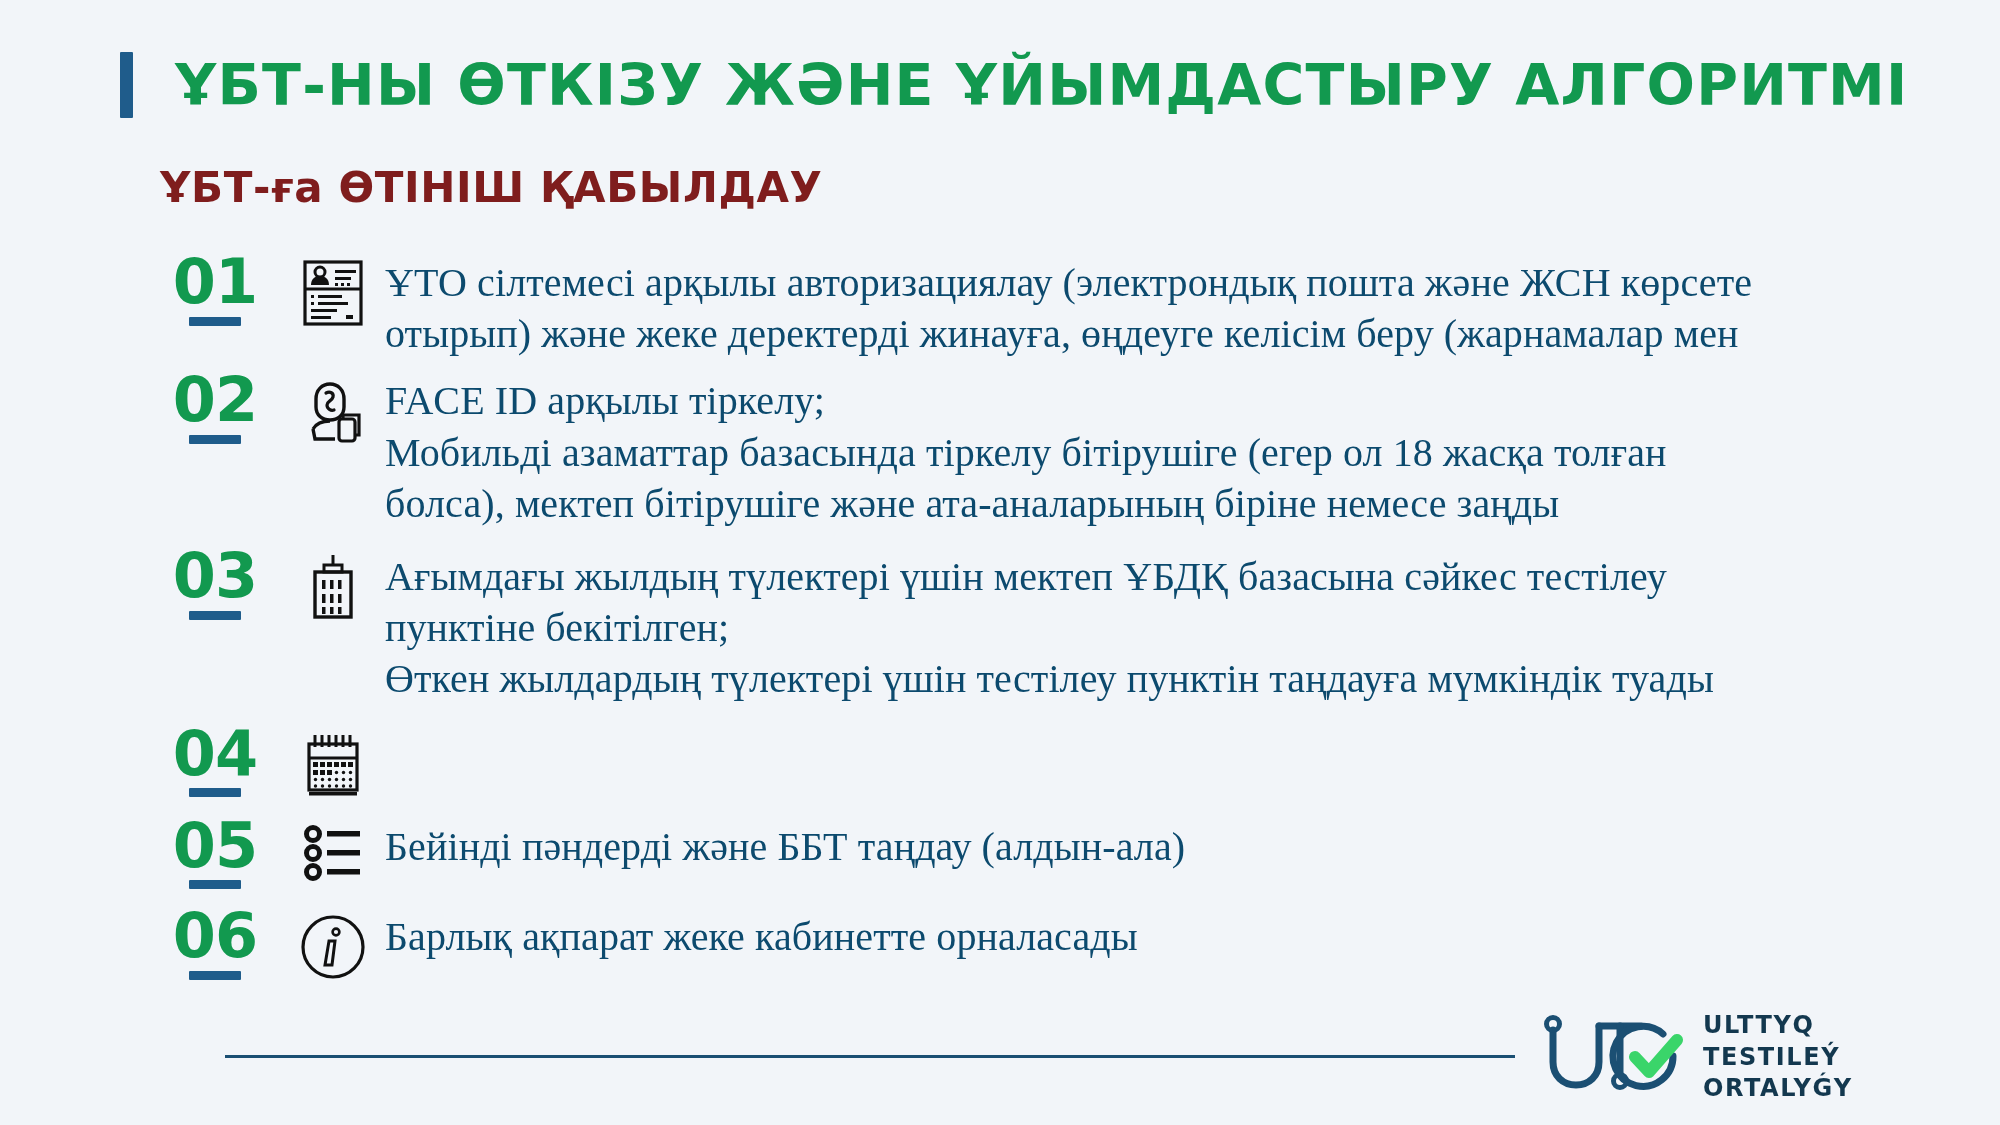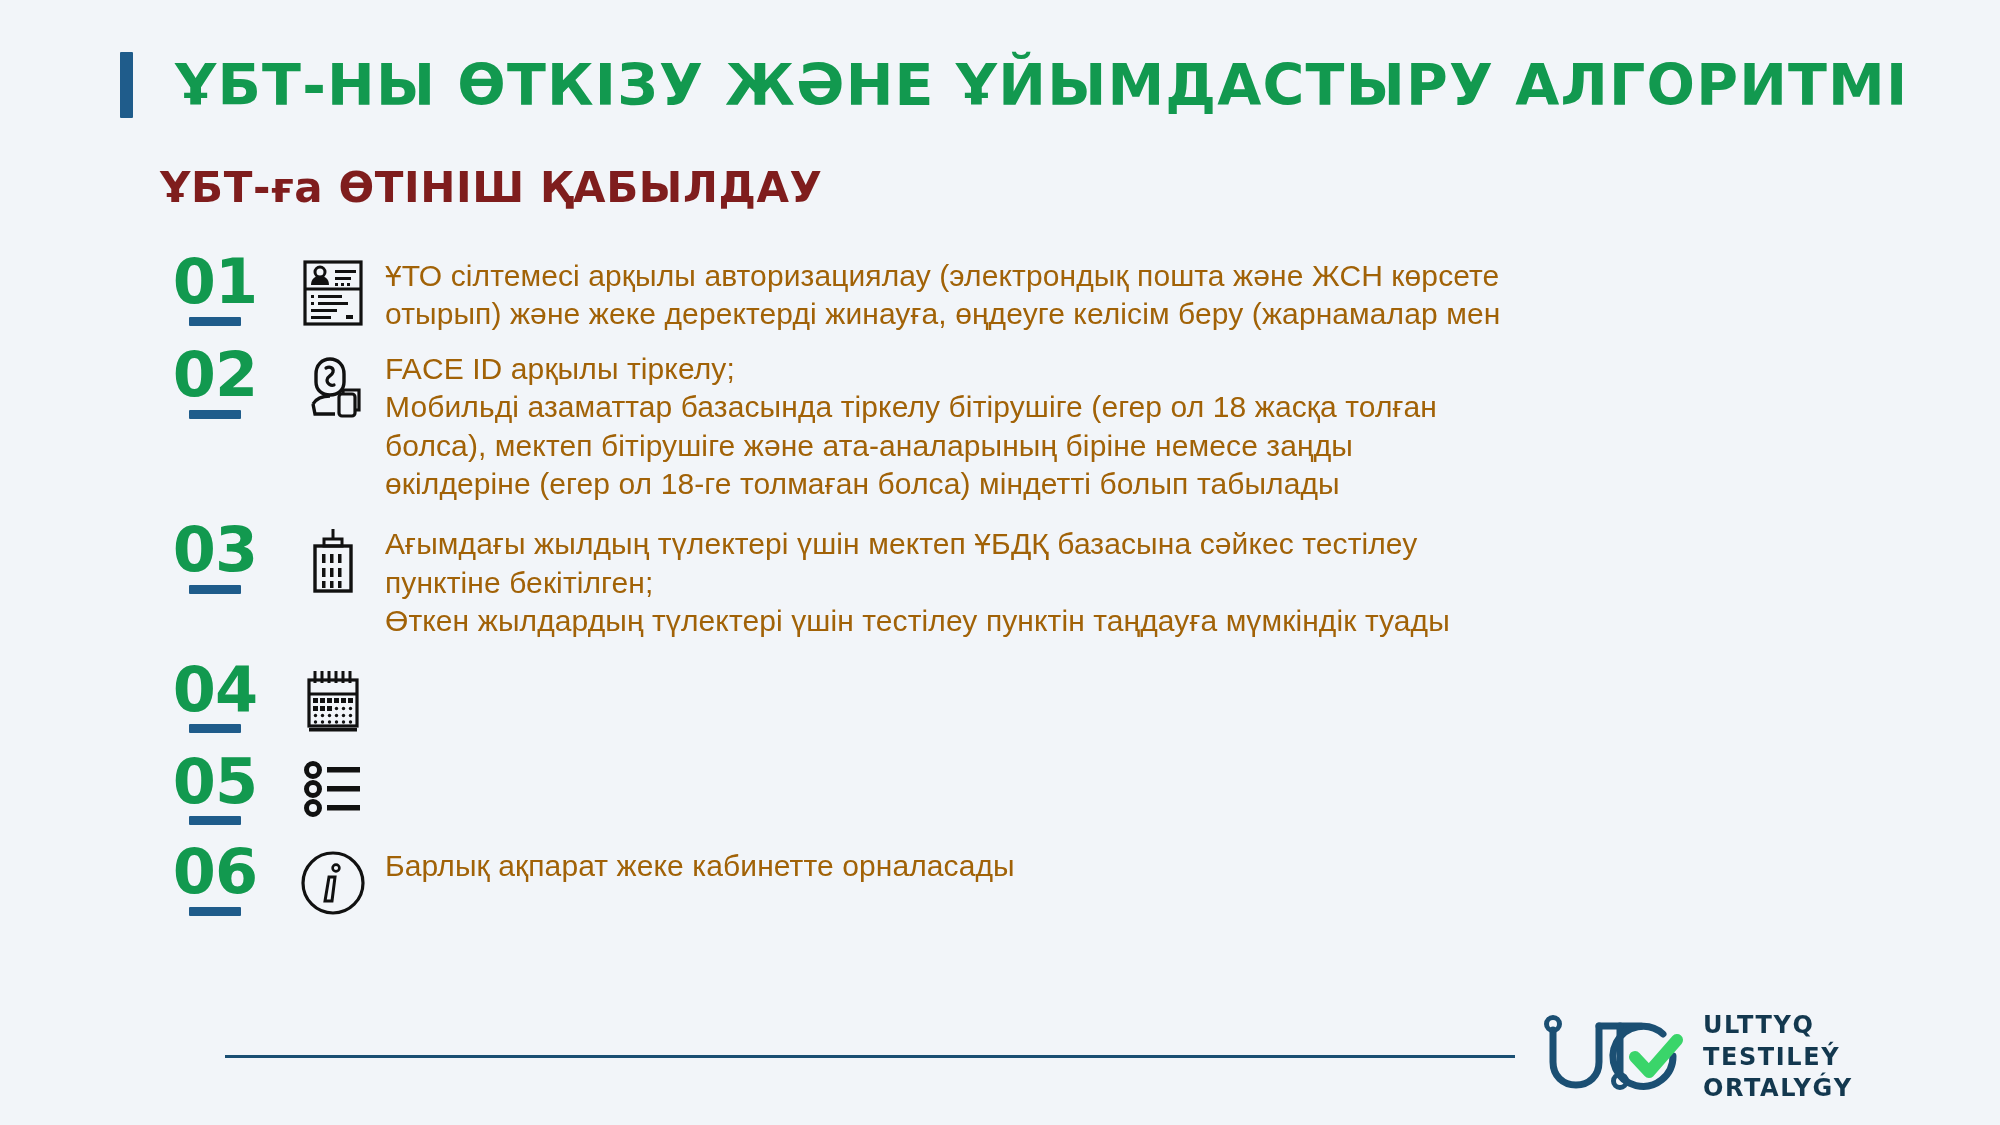--- a/index.html
+++ b/index.html
@@ -53,24 +53,24 @@
   }
 
   .step-icon{
     width:105px;flex:0 0 105px;
     display:flex;justify-content:center;padding-top:6px;
   }
   .step-icon svg{display:block;}
 
   .step-text{
     flex:1;
-    font-size:30px;line-height:1.28;
-    color:#a16207;
+    font-size:40px;line-height:1.28;
+    color:#0c4a6e;
     padding-top:4px;
-    font-family:Liberation Sans, sans-serif;
+    font-family:Liberation Serif, serif;
     letter-spacing:0.1px;
   }
   .step-text .line{display:block;white-space:nowrap;}
 
   
   .s1{margin-top:0px;}
   .s2{margin-top:12px;}
   .s3{margin-top:18px;}
   .s4{margin-top:20px;}
   .s5{margin-top:18px;}
@@ -151,21 +151,20 @@
           <path d="M11 52c3-5 9-8 17-8" fill="none" stroke="#111" stroke-width="3.4"></path>
           <path d="M11 52l2 10h20" fill="none" stroke="#111" stroke-width="3.4"></path>
           <rect x="37" y="42" width="16" height="22" rx="3" fill="none" stroke="#111" stroke-width="3.2"></rect>
           <path d="M41 42v-4h16v20h-4" fill="none" stroke="#111" stroke-width="3.2"></path>
         </svg>
       </div>
       <div class="step-text">
         <span class="line">FACE ID арқылы тіркелу;</span>
         <span class="line">Мобильді азаматтар базасында тіркелу бітірушіге (егер ол 18 жасқа толған</span>
         <span class="line">болса), мектеп бітірушіге және ата-аналарының біріне немесе заңды</span>
-        <span class="line">өкілдеріне (егер ол 18-ге толмаған болса) міндетті болып табылады</span>
       </div>
     </div>
 
     <div class="step s3">
       <div class="step-num-wrap">
         <div class="step-num">03</div>
         <div class="step-underline"></div>
       </div>
       <div class="step-icon">
         <svg width="62" height="68" viewBox="0 0 62 68">
@@ -246,20 +245,23 @@
       <div class="step-icon">
         <svg width="62" height="60" viewBox="0 0 62 60">
           <circle cx="11" cy="11" r="6.5" fill="none" stroke="#111" stroke-width="5"></circle>
           <circle cx="11" cy="30" r="6.5" fill="none" stroke="#111" stroke-width="5"></circle>
           <circle cx="11" cy="49" r="6.5" fill="none" stroke="#111" stroke-width="5"></circle>
           <rect x="25" y="8" width="33" height="5.5" fill="#111"></rect>
           <rect x="25" y="27" width="33" height="5.5" fill="#111"></rect>
           <rect x="25" y="46" width="33" height="5.5" fill="#111"></rect>
         </svg>
       </div>
+      <div class="step-text">
+        <span class="line">Бейінді пәндерді және ББТ таңдау (алдын-ала)</span>
+      </div>
     </div>
 
     <div class="step s6">
       <div class="step-num-wrap">
         <div class="step-num">06</div>
         <div class="step-underline"></div>
       </div>
       <div class="step-icon">
         <svg width="68" height="68" viewBox="0 0 68 68">
           <circle cx="34" cy="34" r="30" fill="none" stroke="#111" stroke-width="3.2"></circle>

